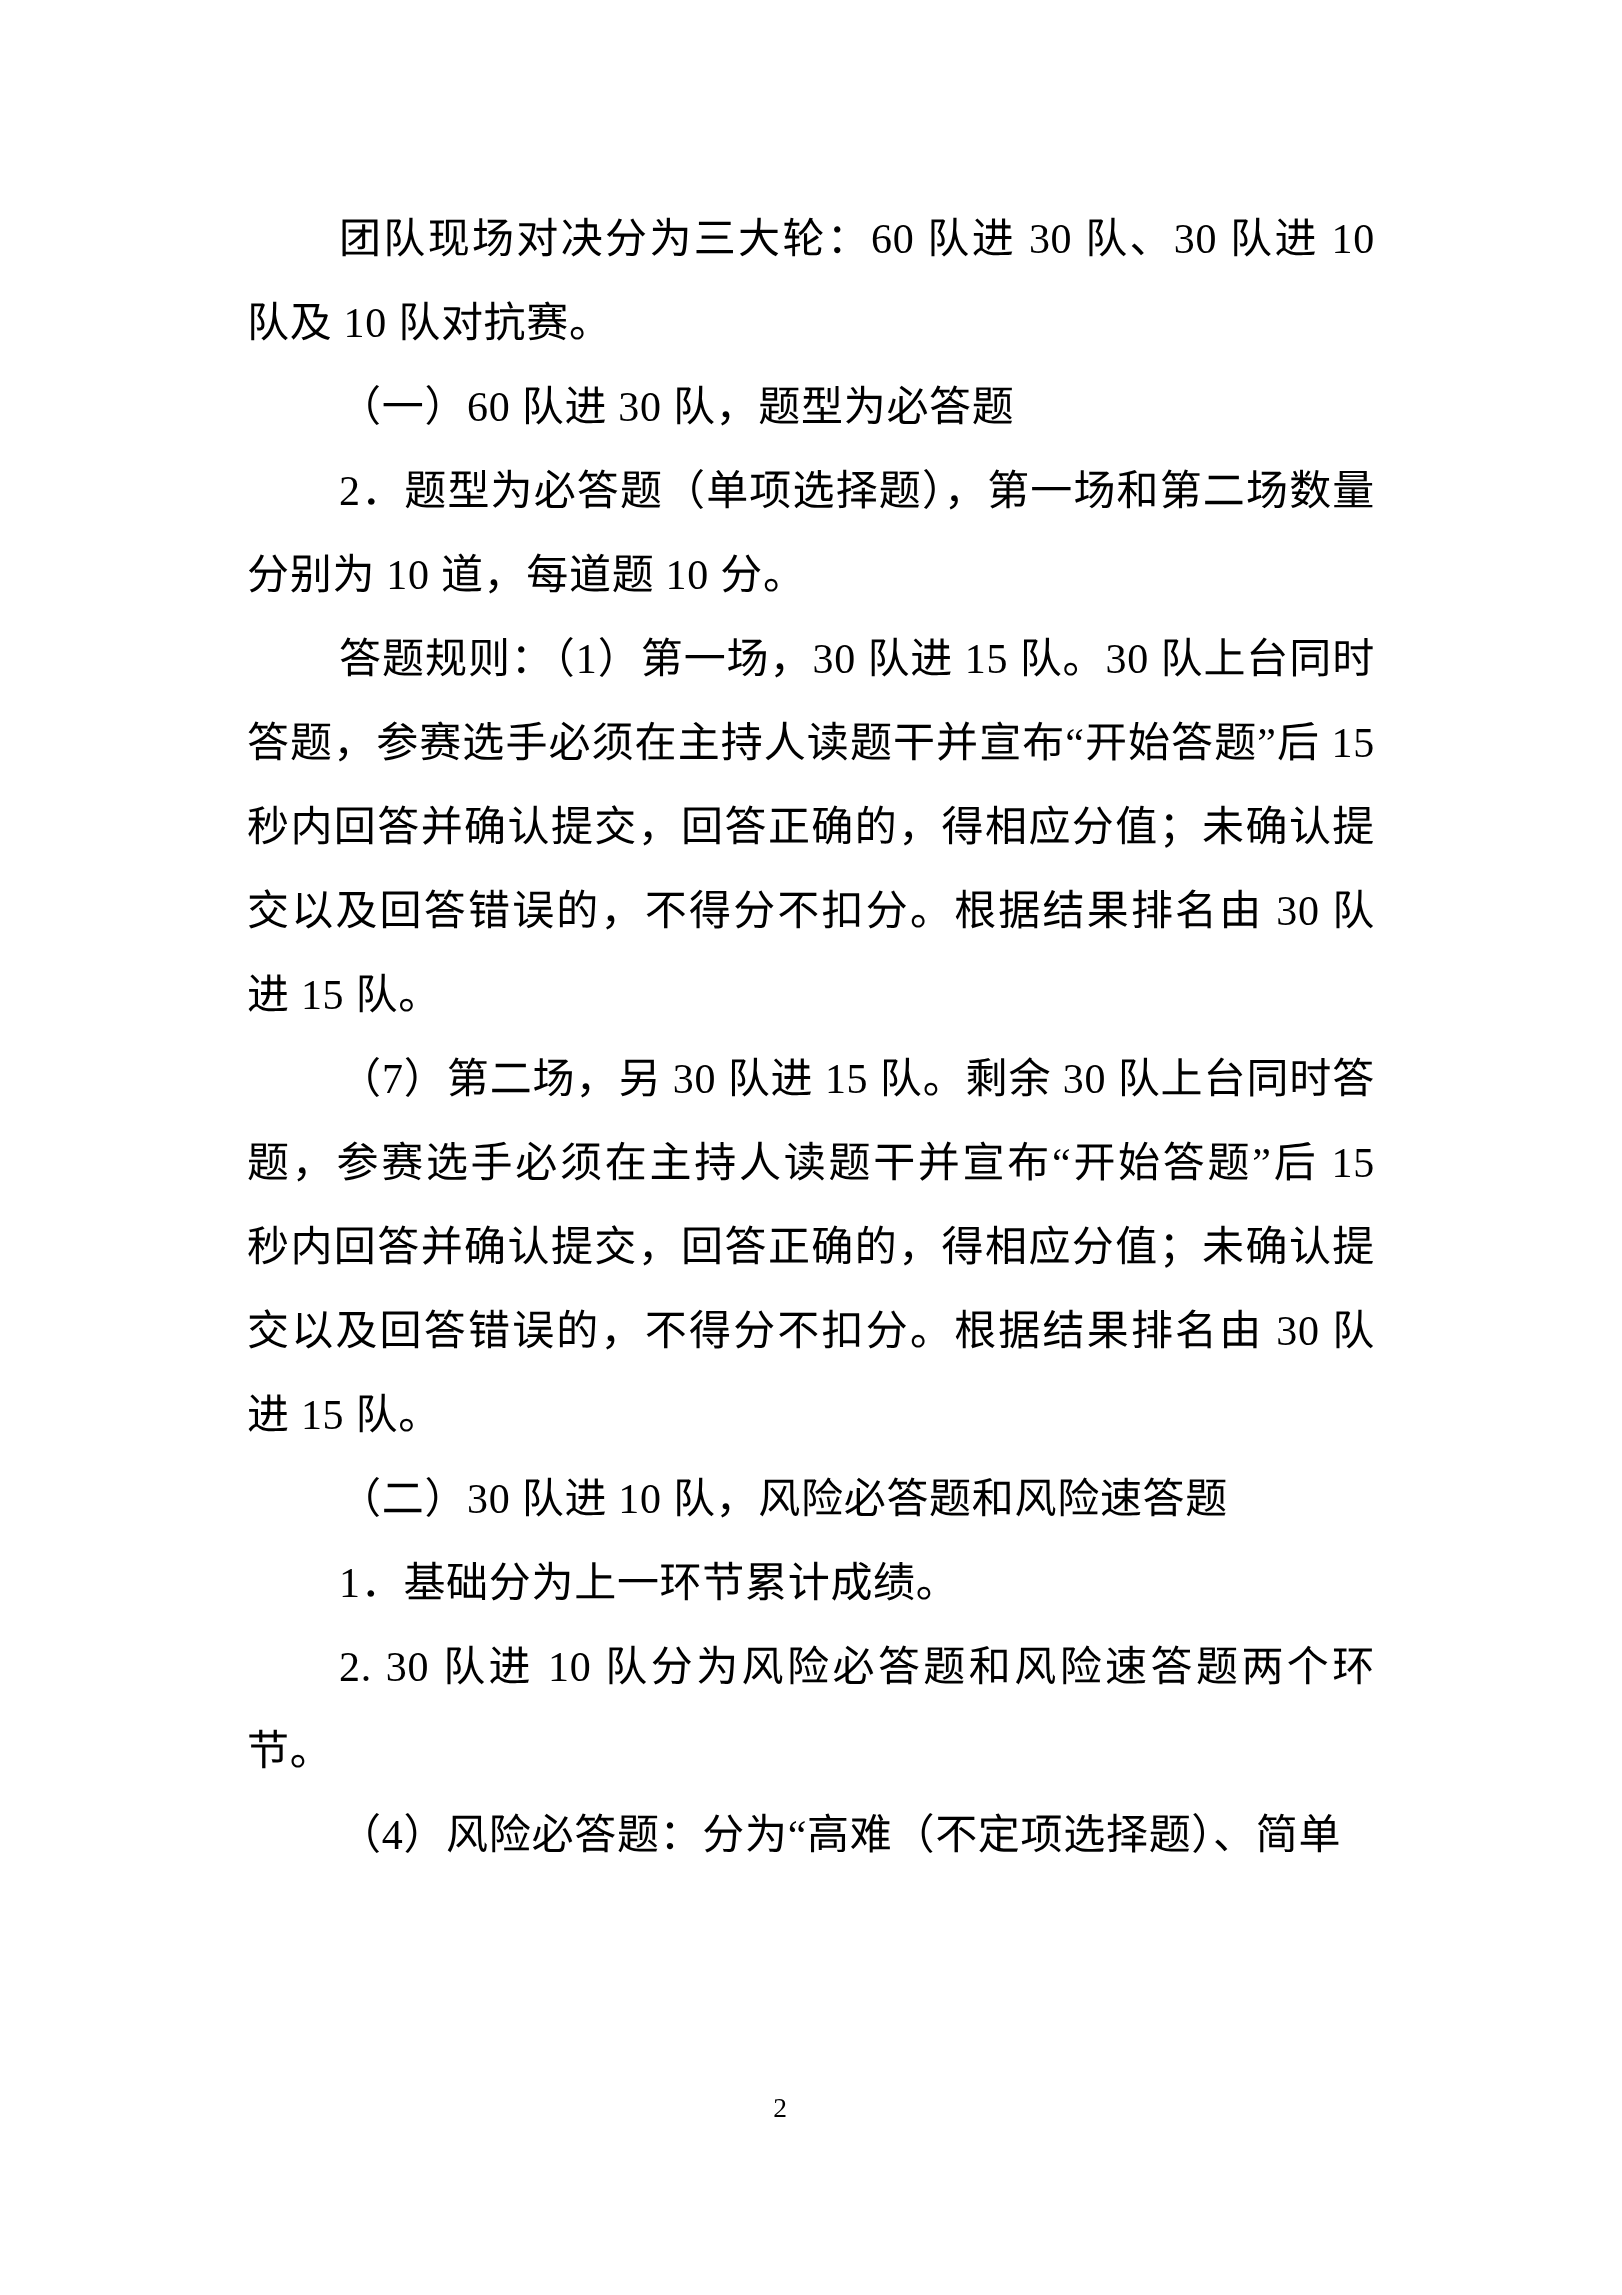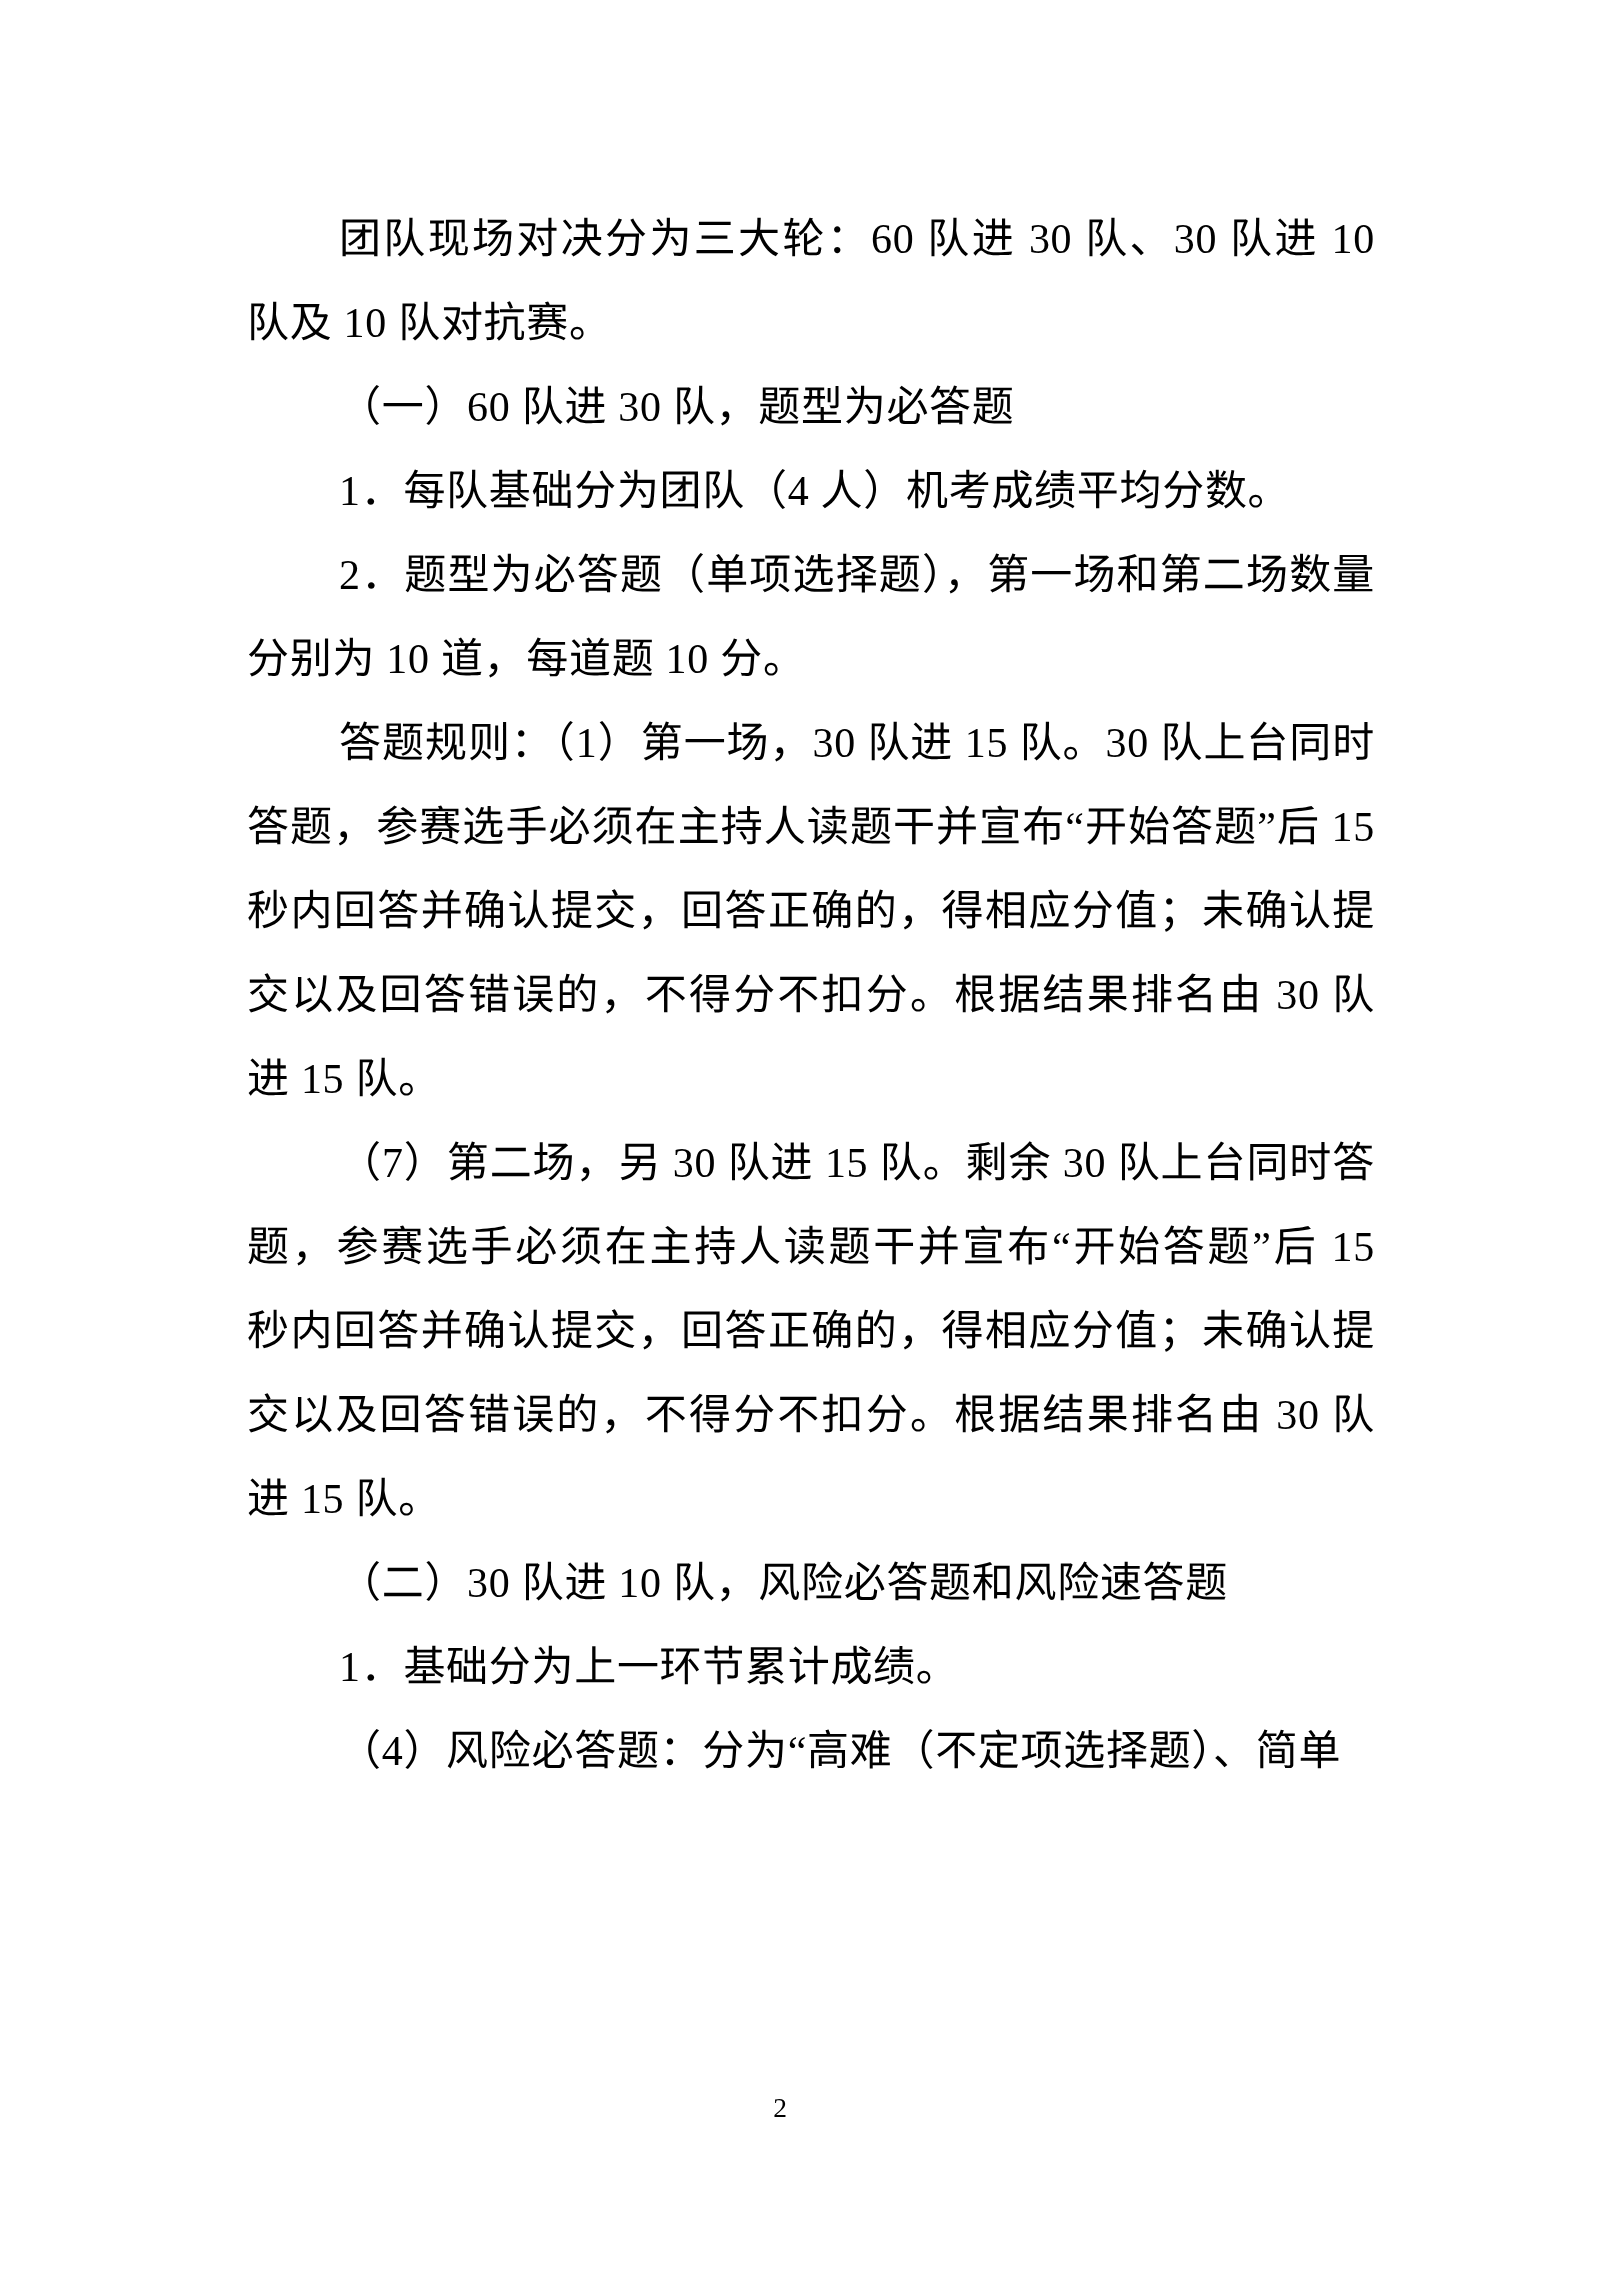--- a/index.html
+++ b/index.html
@@ -47,23 +47,23 @@
     color: #000000;
   }
 </style>
 </head>
 <body>
 
 <div class="page">
   <div class="content" id="paragraphs">
       <p class="body">团队现场对决分为三大轮：60 队进 30 队、30 队进 10 队及 10 队对抗赛。</p>
       <p class="heading">（一）60 队进 30 队，题型为必答题</p>
-      <p class="body">1．每队基础分为团队（4 人）机考成绩平均分数。</p>
       <p class="body">2．题型为必答题（单项选择题），第一场和第二场数量分别为 10 道，每道题 10 分。</p>
       <p class="body">答题规则：（1）第一场，30 队进 15 队。30 队上台同时答题，参赛选手必须在主持人读题干并宣布“开始答题”后 15 秒内回答并确认提交，回答正确的，得相应分值；未确认提交以及回答错误的，不得分不扣分。根据结果排名由 30 队进 15 队。</p>
       <p class="body">（7）第二场，另 30 队进 15 队。剩余 30 队上台同时答题，参赛选手必须在主持人读题干并宣布“开始答题”后 15 秒内回答并确认提交，回答正确的，得相应分值；未确认提交以及回答错误的，不得分不扣分。根据结果排名由 30 队进 15 队。</p>
       <p class="heading">（二）30 队进 10 队，风险必答题和风险速答题</p>
       <p class="body">1．基础分为上一环节累计成绩。</p>
+      <p class="body">2. 30 队进 10 队分为风险必答题和风险速答题两个环节。</p>
       <p class="body">（4）风险必答题：分为“高难（不定项选择题）、简单</p>
     </div>
   <div class="footer">2</div>
 </div>
 
 
 </body></html>

